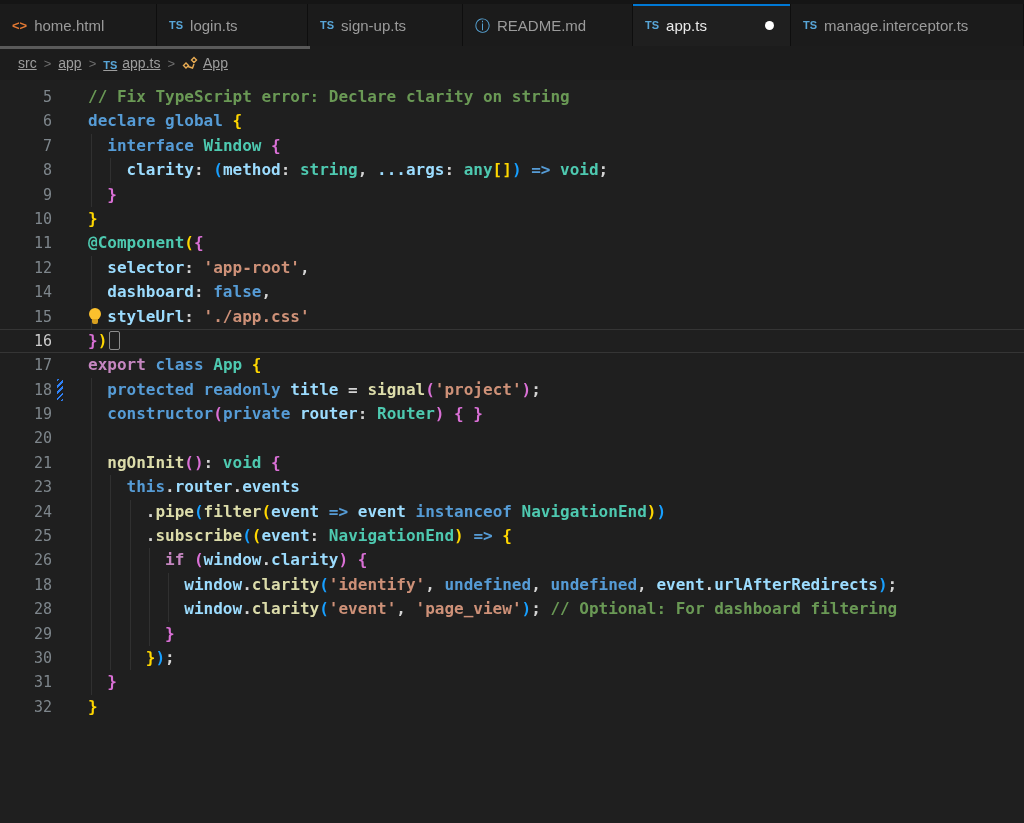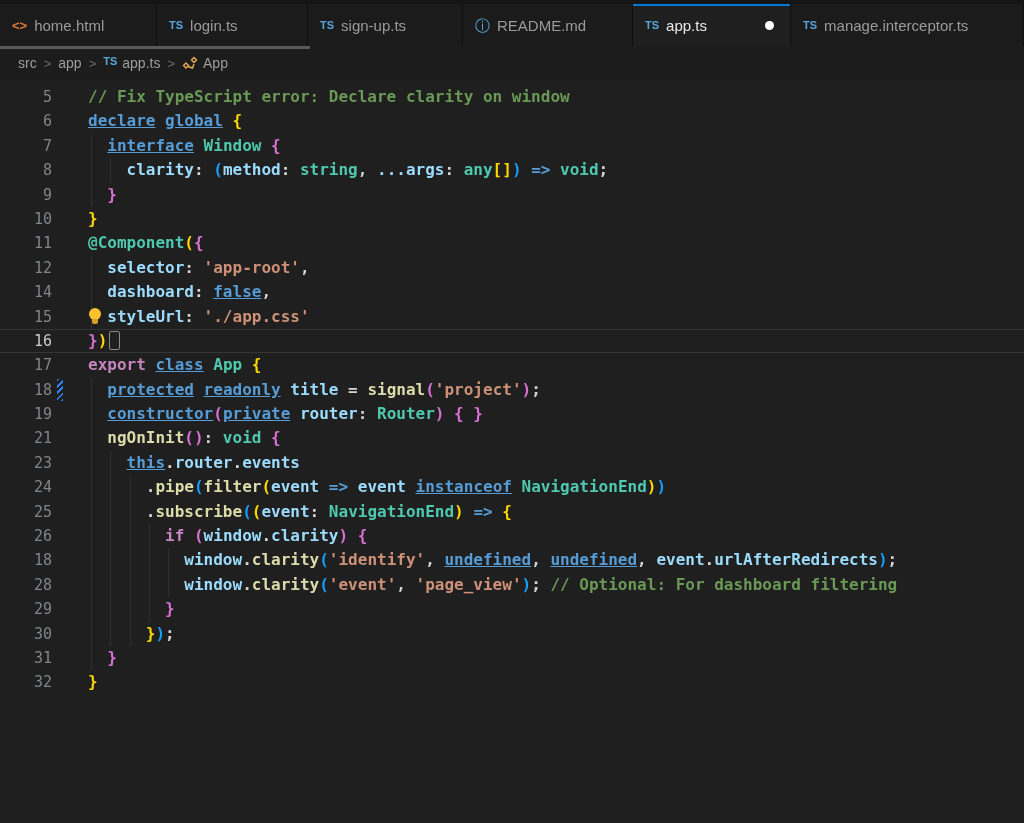--- a/index.html
+++ b/index.html
@@ -16,21 +16,21 @@
   .tab.active .tab-label{color:#e9e9e9;}
   .ticon{font-weight:bold;font-size:11px;color:var(--c-ts);letter-spacing:0;}
   .hicon{font-weight:bold;font-size:13px;color:var(--c-html);}
   .iicon{font-size:15px;color:var(--c-info);line-height:1;}
   .dot{width:9px;height:9px;border-radius:50%;background:#ffffff;margin-left:auto;}
   .tab.active{padding-right:16px;}
 
   
   .breadcrumbs{position:relative;height:34px;background:#1c1c1c;display:flex;align-items:center;
                padding-left:18px;gap:7px;font-size:14px;color:#9d9d9d;}
-  .crumb{display:flex;align-items:flex-start;gap:5px;cursor:pointer;}
+  .crumb{display:flex;align-items:flex-end;gap:5px;cursor:pointer;text-decoration:underline;}
   .crumb-sep{color:#6e6e6e;font-size:13px;}
   .tab-scrollbar{position:absolute;top:0;left:0;width:310px;height:3px;background:#5a5a5a;}
   .classicon{display:inline-block;width:16px;height:16px;}
 
   
   .editor{position:relative;padding-top:5px;height:743px;box-sizing:border-box;background:#1f1f1f;}
   .code-row{display:flex;height:24.4px;line-height:24.4px;position:relative;
             font-family:"DejaVu Sans Mono",monospace;font-size:16px;font-weight:bold;}
   .code-row.current{box-shadow:inset 0 1px 0 rgba(255,255,255,.10),inset 0 -1px 0 rgba(255,255,255,.10);}
   .gutter{width:88px;flex:none;position:relative;}
@@ -39,21 +39,21 @@
   .mod-bar{position:absolute;left:57px;top:1px;bottom:1px;width:6px;border-radius:1px;
            background:repeating-linear-gradient(135deg,#2f81f7 0,#2f81f7 2px,rgba(0,0,0,0) 2px,rgba(0,0,0,0) 4.5px);}
   .code-text{flex:1;white-space:pre;position:relative;}
   .guide{position:absolute;top:0;bottom:0;width:1px;background:rgba(255,255,255,.08);}
   .cursor-box{display:inline-block;width:11px;height:19px;border:1px solid #8c8c8c;border-radius:2px;
               vertical-align:-4px;margin-left:2px;box-sizing:border-box;}
   .bulb{position:absolute;left:0;top:3px;width:15px;height:18px;cursor:pointer;}
   .bulb::before{content:'';position:absolute;left:1px;top:0;width:12px;height:12px;border-radius:50%;background:#fbc02d;}
   .bulb::after{content:'';position:absolute;left:4px;top:11px;width:6px;height:5px;background:#d8a01f;border-radius:0 0 2px 2px;}
 
-  .tk-cm{color:var(--c-comment);} .tk-kw{color:var(--c-keyword);text-decoration:underline;} .tk-ctl{color:var(--c-control);}
+  .tk-cm{color:var(--c-comment);} .tk-kw{color:var(--c-keyword);} .tk-ctl{color:var(--c-control);}
   .tk-ty{color:var(--c-type);}    .tk-fn{color:var(--c-function);} .tk-pr{color:var(--c-variable);}
   .tk-st{color:var(--c-string);}  .tk-pn{color:var(--c-punct);}    .tk-ar{color:var(--c-arrow);}
   .tk-b1{color:var(--c-b1);}      .tk-b2{color:var(--c-b2);}       .tk-b3{color:var(--c-b3);}
 </style>
 </head>
 <body>
 
 <div class="app">
   <div class="tabbar" id="tabbar">
       <div class="tab" style="width: 157px; flex: 0 0 auto; box-sizing: border-box;">
@@ -104,21 +104,21 @@
             <path d="M6 11.5 L10.5 13 L12 9" stroke="#e8ab53" stroke-width="1.4"></path>
           </svg></span>
         <span>App</span>
       </span>
     </div>
   <div class="editor" id="editor">
       <div class="code-row">
         <div class="gutter">
           <div class="line-num">5</div>
         </div>
-        <div class="code-text"><span class="tk-cm">// Fix TypeScript error: Declare clarity on window</span></div>
+        <div class="code-text"><span class="tk-cm">// Fix TypeScript error: Declare clarity on string</span></div>
       </div>
       <div class="code-row">
         <div class="gutter">
           <div class="line-num">6</div>
         </div>
         <div class="code-text"><span class="tk-kw">declare</span><span class="tk-pn"> </span><span class="tk-kw">global</span><span class="tk-pn"> </span><span class="tk-b1">{</span></div>
       </div>
       <div class="code-row">
         <div class="gutter">
           <div class="line-num">7</div>
@@ -187,20 +187,26 @@
         <div class="code-text"><span class="guide" style="left: calc(0ch + 3px);"></span><span class="tk-pn">  </span><span class="tk-kw">protected</span><span class="tk-pn"> </span><span class="tk-kw">readonly</span><span class="tk-pn"> </span><span class="tk-pr">title</span><span class="tk-pn"> = </span><span class="tk-fn">signal</span><span class="tk-b2">(</span><span class="tk-st">'project'</span><span class="tk-b2">)</span><span class="tk-pn">;</span></div>
       </div>
       <div class="code-row">
         <div class="gutter">
           <div class="line-num">19</div>
         </div>
         <div class="code-text"><span class="guide" style="left: calc(0ch + 3px);"></span><span class="tk-pn">  </span><span class="tk-kw">constructor</span><span class="tk-b2">(</span><span class="tk-kw">private</span><span class="tk-pn"> </span><span class="tk-pr">router</span><span class="tk-pn">: </span><span class="tk-ty">Router</span><span class="tk-b2">)</span><span class="tk-pn"> </span><span class="tk-b2">{ }</span></div>
       </div>
       <div class="code-row">
         <div class="gutter">
+          <div class="line-num">20</div>
+        </div>
+        <div class="code-text"><span class="guide" style="left: calc(0ch + 3px);"></span></div>
+      </div>
+      <div class="code-row">
+        <div class="gutter">
           <div class="line-num">21</div>
         </div>
         <div class="code-text"><span class="guide" style="left: calc(0ch + 3px);"></span><span class="tk-pn">  </span><span class="tk-fn">ngOnInit</span><span class="tk-b2">()</span><span class="tk-pn">: </span><span class="tk-ty">void</span><span class="tk-pn"> </span><span class="tk-b2">{</span></div>
       </div>
       <div class="code-row">
         <div class="gutter">
           <div class="line-num">23</div>
         </div>
         <div class="code-text"><span class="guide" style="left: calc(0ch + 3px);"></span><span class="guide" style="left: calc(2ch + 3px);"></span><span class="tk-pn">    </span><span class="tk-kw">this</span><span class="tk-pn">.</span><span class="tk-pr">router</span><span class="tk-pn">.</span><span class="tk-pr">events</span></div>
       </div>

